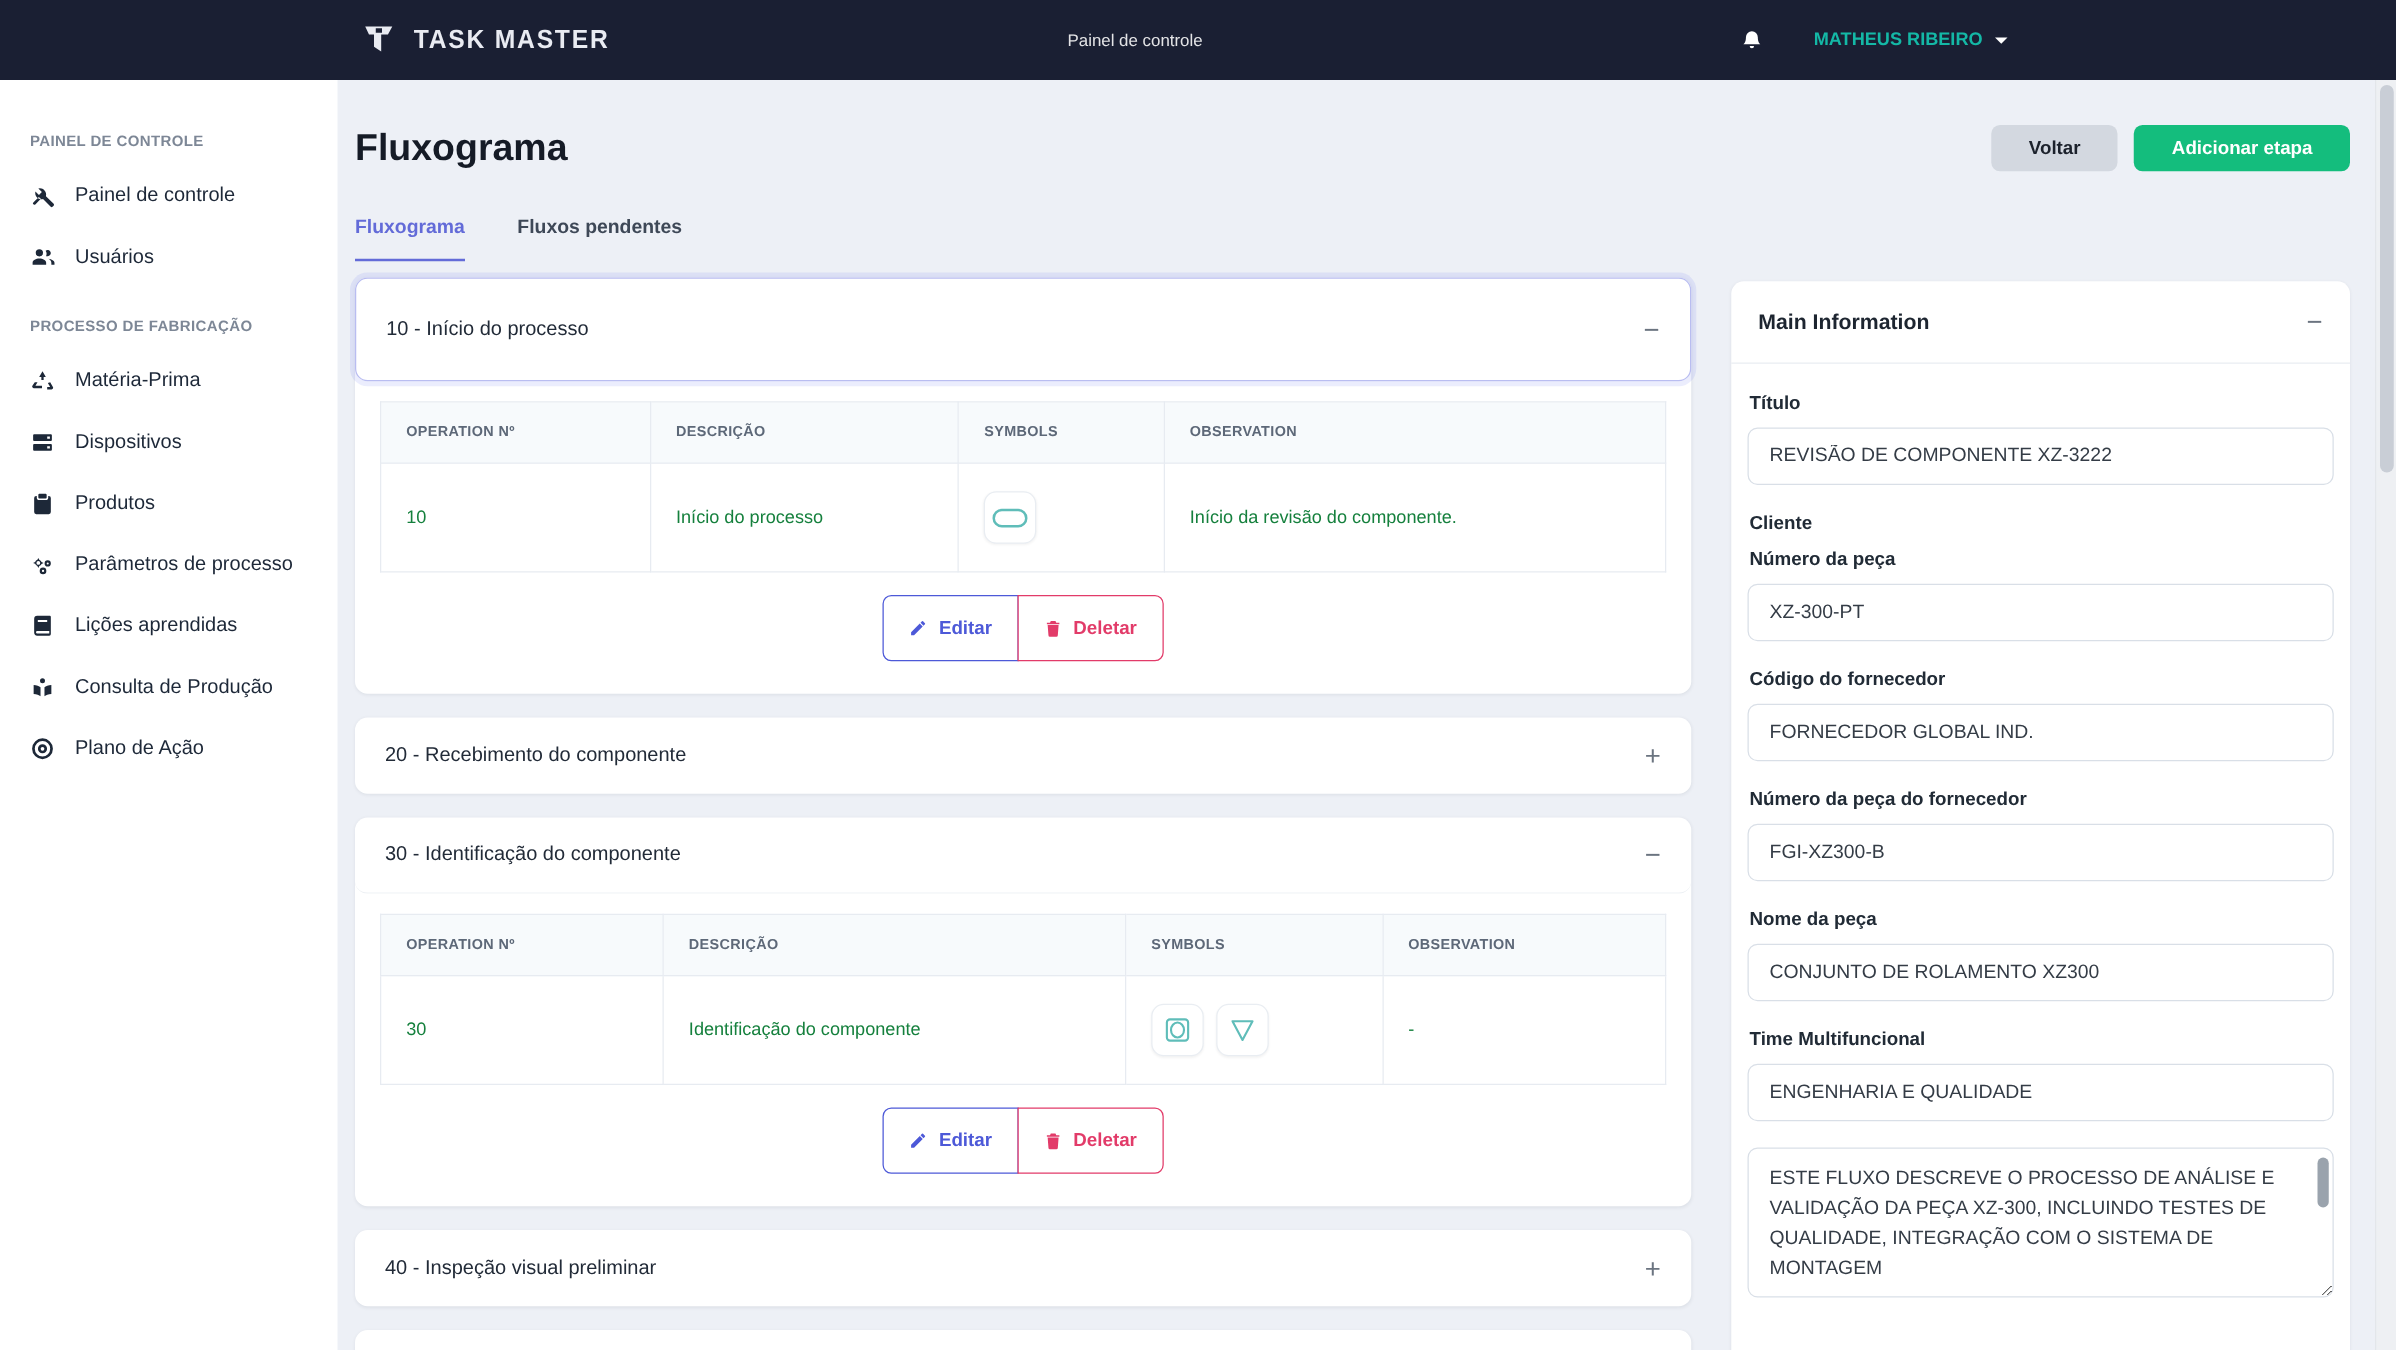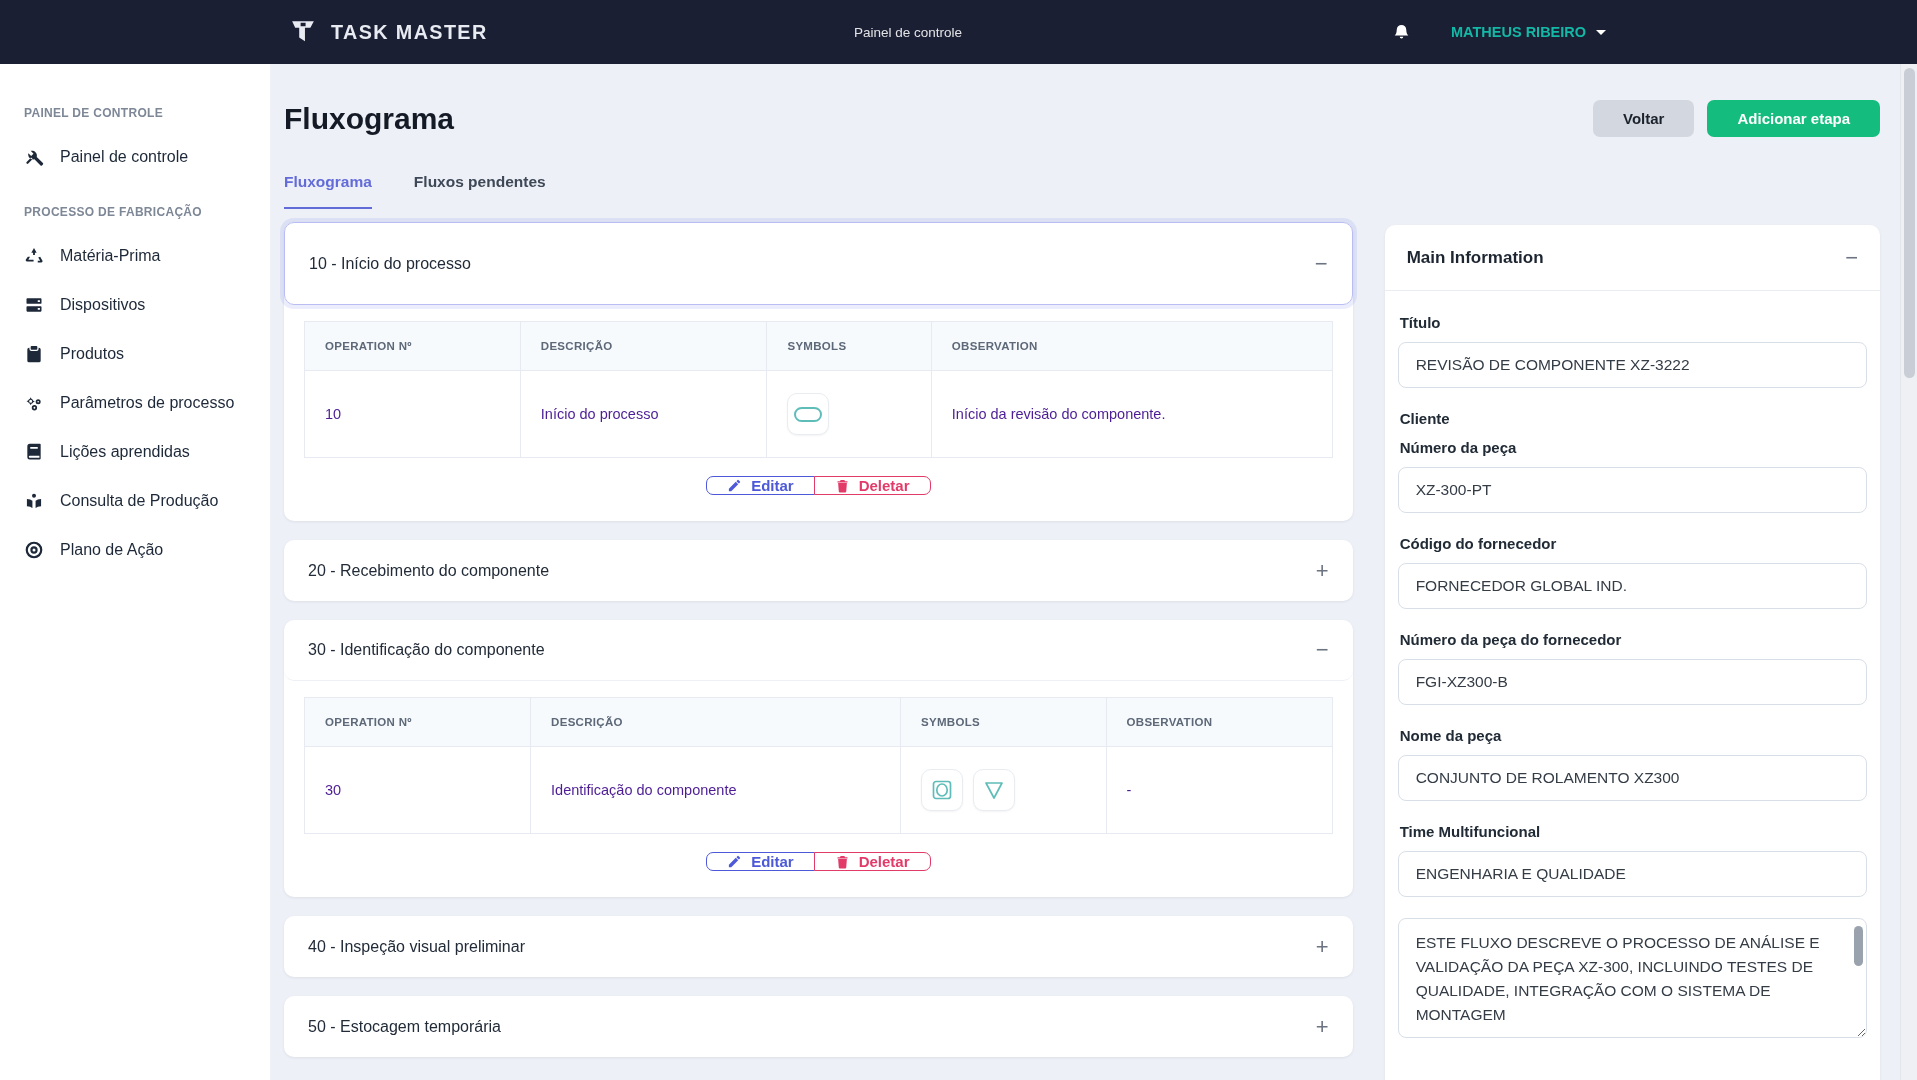--- a/index.html
+++ b/index.html
@@ -48,31 +48,31 @@
   .acc-card { margin-bottom:19px; }
   .acc-header { display:flex; justify-content:space-between; align-items:center; padding:0 24px; height:61px;
     font-size:16px; font-weight:500; color:#222b38; cursor:pointer; border-radius:10px; }
   .acc-header.focused { height:83px; border:1px solid #b9bdf1; box-shadow:0 0 0 4px rgba(131,140,240,.16); }
   .toggle-icon { font-size:22px; color:#6b7480; font-weight:400; line-height:1; }
 
   .acc-body { padding:16px 20px 26px; }
   table.flow { width:100%; border-collapse:collapse; }
   table.flow th, table.flow td { border:1px solid #e7ebf1; text-align:left; }
   table.flow th { background:#f7fafc; color:#5d6878; font-size:11.5px; font-weight:600; letter-spacing:.3px; padding:18px 20px; }
-  table.flow td { padding:22px 20px; font-size:14.5px; color:#4c1d95; }
+  table.flow td { padding:22px 20px; font-size:14.5px; color:#15803d; }
   .t1 .c1{width:21%} .t1 .c2{width:24%} .t1 .c3{width:16%} .t1 .c4{width:39%}
   .t2 .c1{width:22%} .t2 .c2{width:36%} .t2 .c3{width:20%} .t2 .c4{width:22%}
 
   .sym-cell { display:flex; gap:10px; }
   .sym-btn { width:42px; height:42px; background:#fff; border:1px solid #e9edf2; border-radius:10px;
     box-shadow:0 1px 2px rgba(0,0,0,.05); display:inline-flex; align-items:center; justify-content:center; cursor:pointer; }
   .sym-terminator { width:28px; height:15px; border:2px solid #5fbdb9; border-radius:8px; }
 
   .row-actions { display:flex; justify-content:center; margin-top:18px; }
-  .btn-outline { display:inline-flex; align-items:center; gap:9px; padding:0 20px; background:#fff;
+  .btn-outline { display:inline-flex; align-items:center; gap:9px; padding:17px 20px; background:#fff;
     font-size:15px; font-weight:600; cursor:pointer; font-family:inherit; }
   .btn-edit { border:1px solid #4d59d8; color:#4d59d8; border-radius:7px 0 0 7px; }
   .btn-del  { border:1px solid #e23b69; color:#e23b69; border-radius:0 7px 7px 0; margin-left:-1px; }
 
   
   .panel { min-height:900px; }
   .panel-head { display:flex; justify-content:space-between; align-items:center; padding:0 22px; height:66px;
     border-bottom:1px solid #e9edf2; }
   .panel-title { font-size:17px; font-weight:700; color:#1d2530; }
   .panel-body { padding:22px 13px 30px; }
@@ -122,20 +122,28 @@
 
   <div class="side-item">
     <span>
       <svg width="20" height="20" viewBox="0 0 24 24">
           <path class="icon-dark" d="M22.7 19.3l-7.4-7.4a6 6 0 0 0-7.3-7.3l3.4 3.4-2.8 2.8-3.4-3.4a6 6 0 0 0 7.3 7.3l7.4 7.4a1.2 1.2 0 0 0 1.7 0l1.1-1.1a1.2 1.2 0 0 0 0-1.7zM3.2 17.9l5.3-5.3 1.9 1.9-5.3 5.3a1.34 1.34 0 0 1-1.9-1.9z"></path>
         </svg>
     </span>
     <span>Painel de controle</span>
   </div>
 
+  <div class="side-item">
+    <span>
+      <svg width="20" height="20" viewBox="0 0 24 24">
+          <path class="icon-dark" d="M9 11a3.5 3.5 0 1 0 0-7 3.5 3.5 0 0 0 0 7zm0 2c-3.3 0-6.5 1.7-6.5 4v2h13v-2c0-2.3-3.2-4-6.5-4zm8-2.2a3 3 0 1 0-2-5.3 5.4 5.4 0 0 1 .4 5.2c.5.1 1 .1 1.6.1zm.7 2.3c1.7.9 2.8 2.2 2.8 3.9v2h3v-2c0-2-2.7-3.4-5.8-3.9z"></path>
+        </svg>
+    </span>
+    <span>Usuários</span>
+  </div>
 
   <div class="section-label">PROCESSO DE FABRICAÇÃO</div>
 
   <div class="side-item">
     <span>
       <svg width="20" height="20" viewBox="0 0 24 24">
           <path class="icon-dark" d="M12 2.5 15.2 8h-2.1v2.8h-2.2V8H8.8zM4.6 13h2.6l-2 3.4h6.3v2.2H3.6a1.5 1.5 0 0 1-1.3-2.3zM19.4 13l2.6 4.5a1.5 1.5 0 0 1-1.3 2.3h-4.2v-2.2h2.9l-2.3-3.9z"></path>
         </svg>
     </span>
     <span>Matéria-Prima</span>

